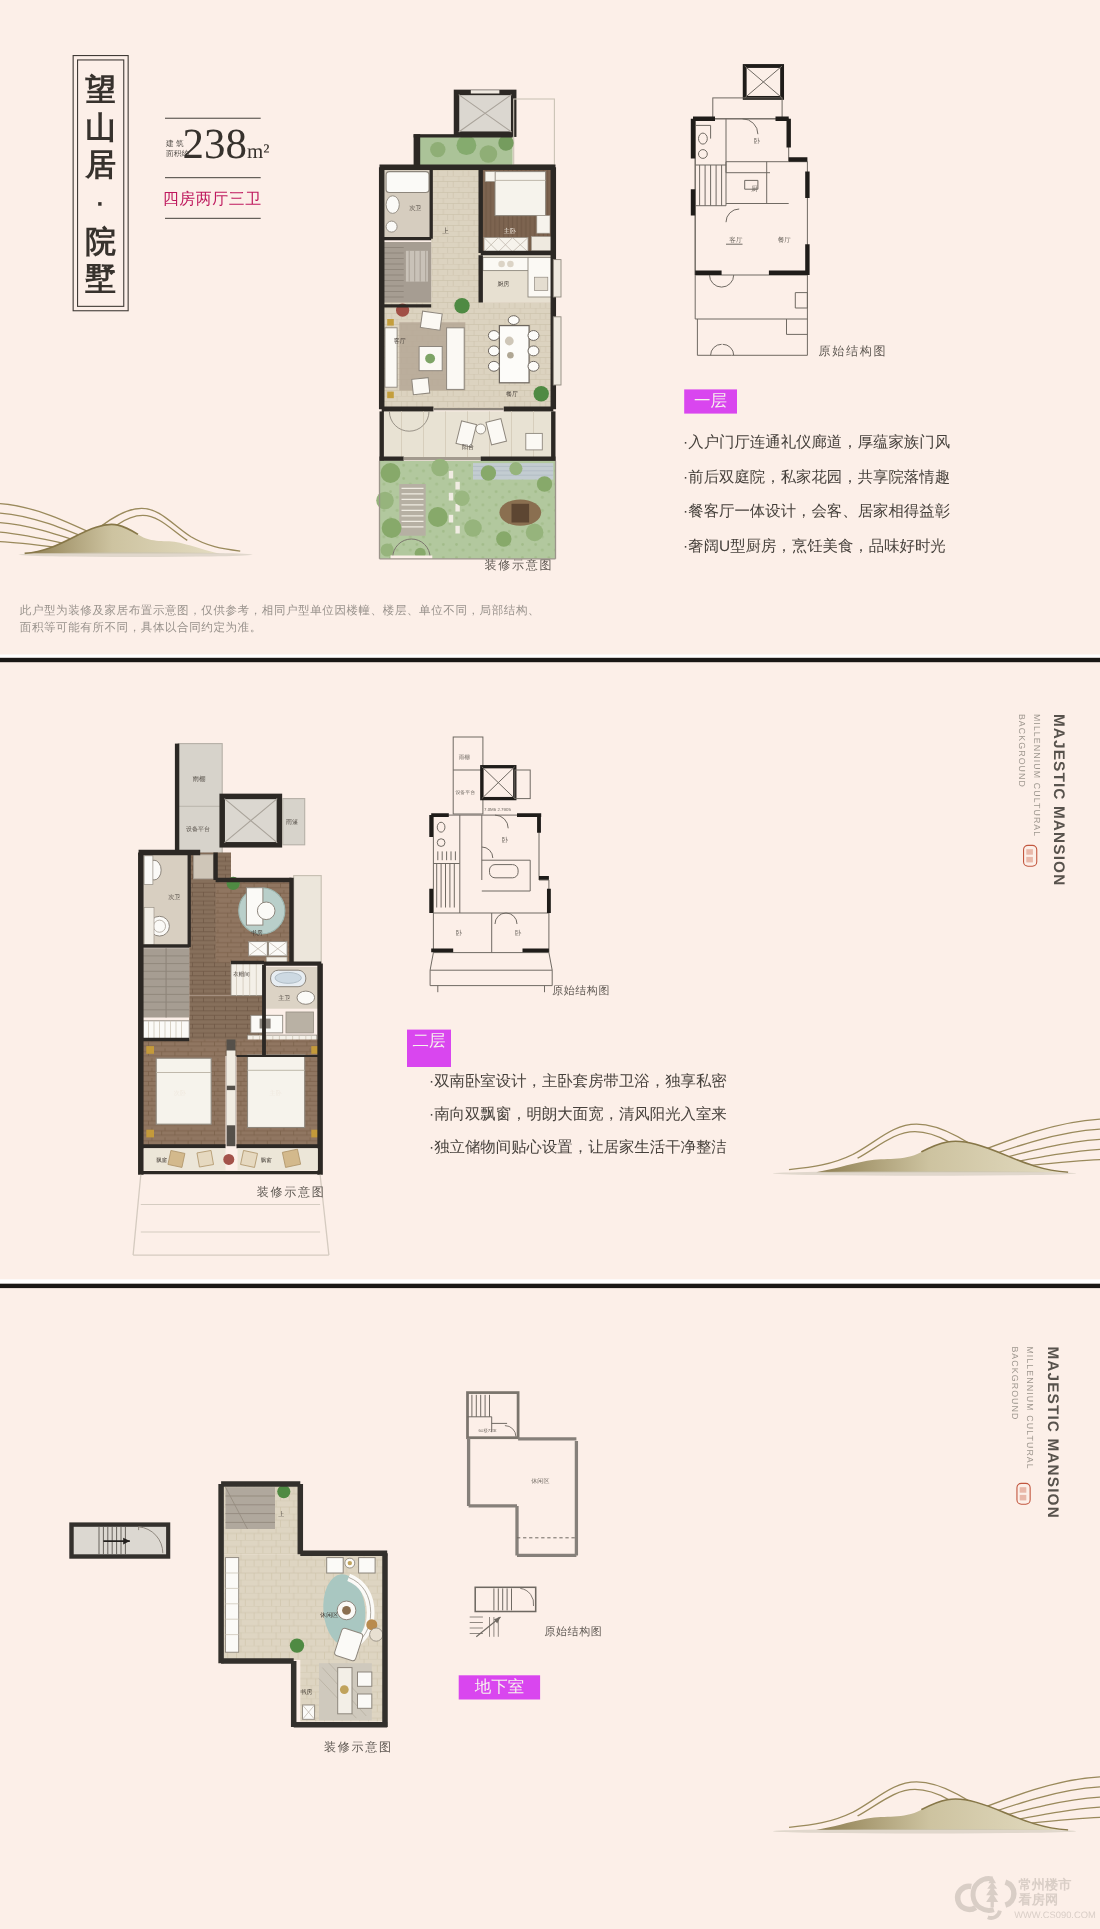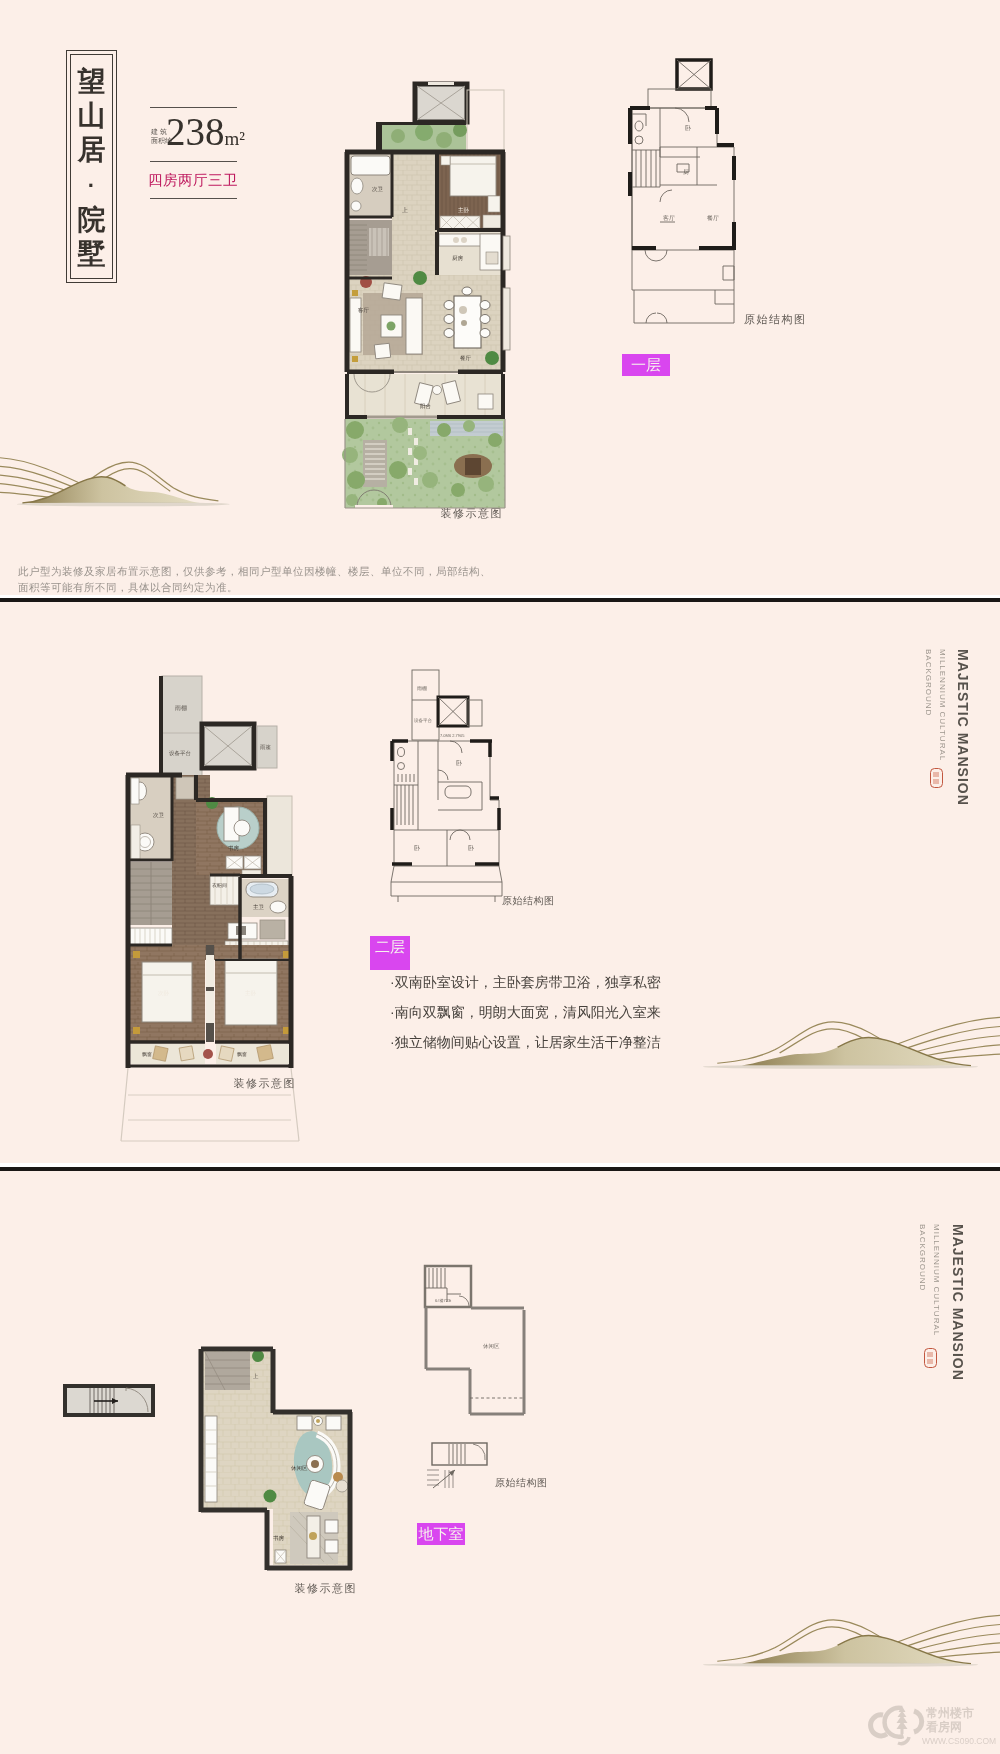--- a/index.html
+++ b/index.html
@@ -266,20 +266,26 @@
 </g>
 </g>
 
 <text x="129" y="271" font-size="11" fill="#5f5953" letter-spacing="1.5">原始结构图</text>
 </svg>
 
 </div>
 
 <div class="abs tag" style="left:622px;top:354px;width:48px;height:22px;line-height:22px;">一层</div>
 
+<div class="abs bl" style="left:621px;top:386px;line-height:31.5px;">
+·入户门厅连通礼仪廊道，厚蕴家族门风<br>
+·前后双庭院，私家花园，共享院落情趣<br>
+·餐客厅一体设计，会客、居家相得益彰<br>
+·奢阔U型厨房，烹饪美食，品味好时光
+</div>
 
 <div class="abs" style="left:0px;top:434px;width:280px;height:86px;">
 <svg width="280" height="86" viewBox="0 0 280 86" xmlns="http://www.w3.org/2000/svg">
 <defs>
 <linearGradient id="hillg1" x1="0" y1="0" x2="1" y2="0">
 <stop offset="0" stop-color="#8d7d50"></stop>
             <stop offset="0.45" stop-color="#cdc3a0"></stop>
             <stop offset="1" stop-color="#e4dcc2"></stop>
 </linearGradient>
 </defs>
@@ -296,21 +302,21 @@
 </g>
 
 <path d="M20 64C45 62 60 48 78 42C92 37 100 40 112 48C124 56 134 52 146 55C158 58 168 62 178 64Z" fill="url(#hillg1)"></path>
 <path d="M20 64C45 62 60 48 78 42C92 37 100 40 112 48" fill="none" stroke="#877748" stroke-width="1.4"></path>
 <ellipse cx="110" cy="65" rx="95" ry="2" fill="#c9c2b4" opacity="0.55"></ellipse>
 </g>
 </svg>
 
 </div>
 
-<div class="abs" style="left:18px;top:564px;font-size:10.5px;color:#98928c;line-height:15.5px;letter-spacing:.5px;">
+<div class="abs" style="left:18px;top:548px;font-size:10.5px;color:#98928c;line-height:15.5px;letter-spacing:.5px;">
 此户型为装修及家居布置示意图，仅供参考，相同户型单位因楼幢、楼层、单位不同，局部结构、<br>面积等可能有所不同，具体以合同约定为准。
 </div>
 
 <div class="abs" style="left:0px;top:595px;width:1000px;height:3px;background:#fff;"></div>
 <div class="abs" style="left:0px;top:598px;width:1000px;height:3.5px;background:#1a1715;"></div>
 
 <div class="abs" style="left:120px;top:665px;width:185px;height:480px;">
 <svg width="185" height="480" viewBox="0 0 185 480" xmlns="http://www.w3.org/2000/svg">
 <defs>
 <pattern id="wood2" width="10" height="8" patternUnits="userSpaceOnUse">
@@ -732,21 +738,21 @@
 <path d="M18 230L40 212" stroke-width="1"></path>
 <path d="M40 212l-6 2 3 4z" fill="#6e6861" stroke="none"></path>
 </g>
 </g>
 
 <text x="80" y="228" font-size="10" fill="#5f5953" letter-spacing="0.5">原始结构图</text>
 </svg>
 
 </div>
 
-<div class="abs tag" style="left:417px;top:1523px;width:48px;height:22px;line-height:22px;">地下室</div>
+<div class="abs tag" style="left:417px;top:1523px;width:74px;height:22px;line-height:22px;">地下室</div>
 
 
 <div class="abs" style="left:695px;top:1590px;width:305px;height:92px;">
 <svg width="305" height="92" viewBox="0 0 305 92" xmlns="http://www.w3.org/2000/svg">
 <defs>
 <linearGradient id="hillg3" x1="1" y1="0" x2="0" y2="0">
 <stop offset="0" stop-color="#8d7d50"></stop>
             <stop offset="0.45" stop-color="#cdc3a0"></stop>
             <stop offset="1" stop-color="#e4dcc2"></stop>
 </linearGradient>

